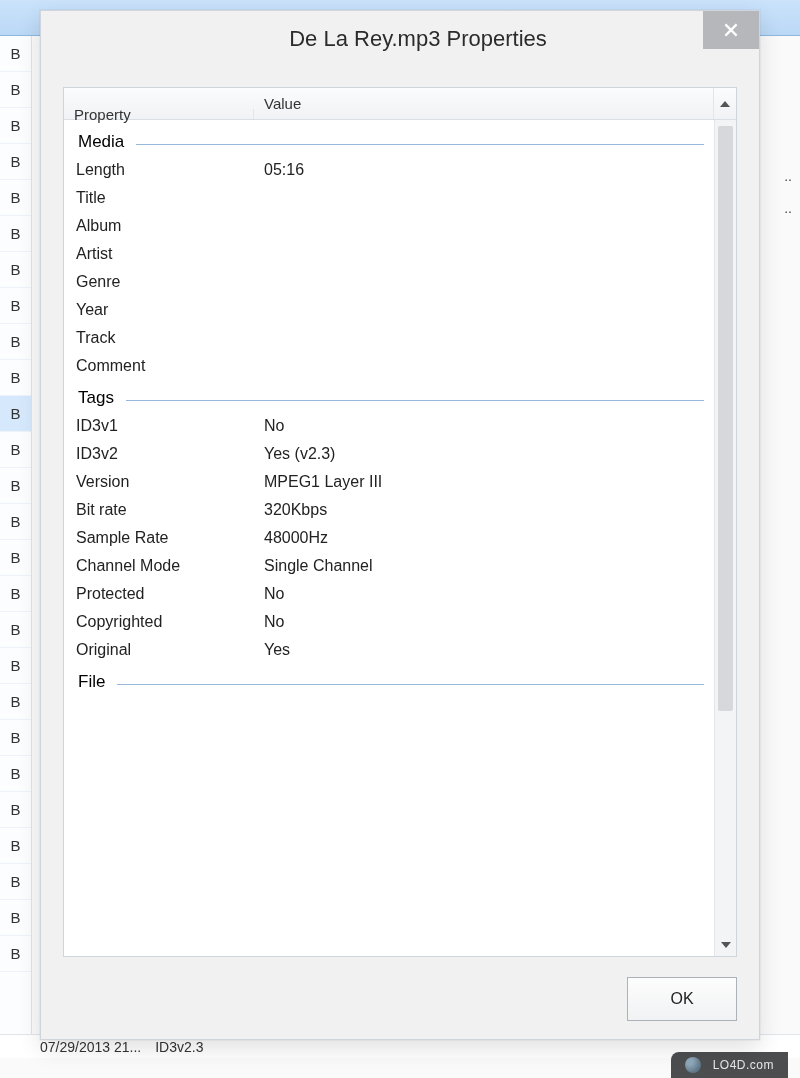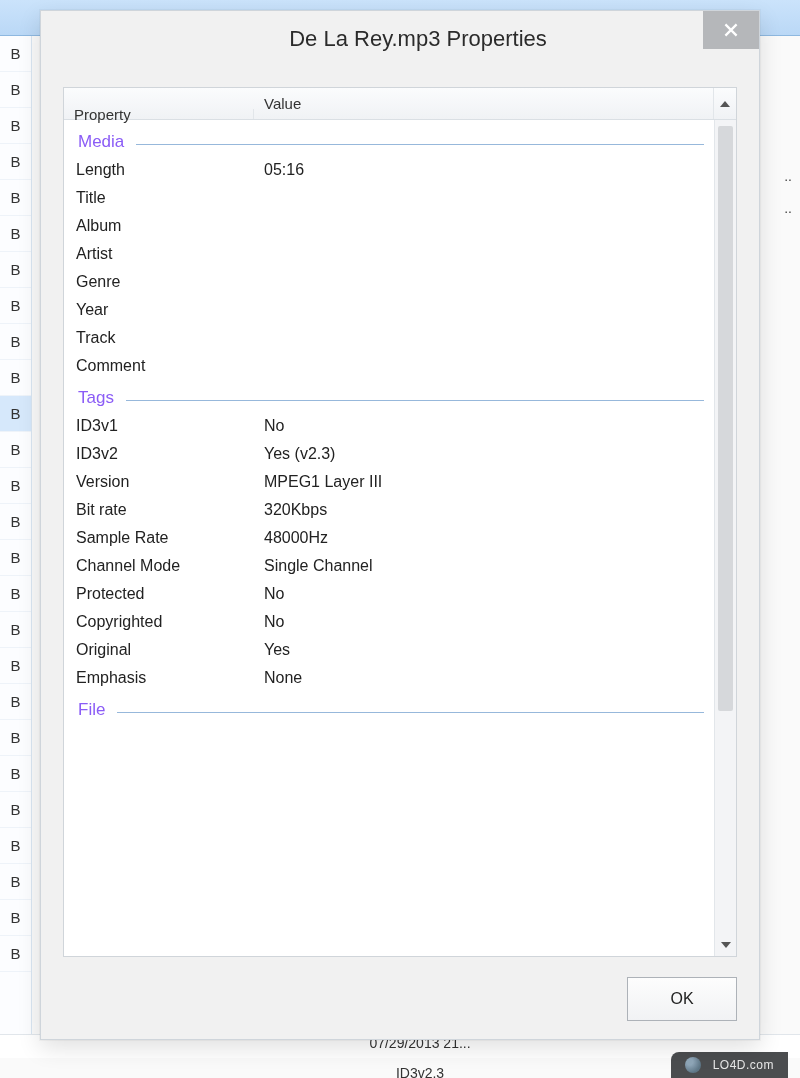--- a/index.html
+++ b/index.html
@@ -69,21 +69,20 @@
       bottom: 20px;
       height: 24px;
       background: #fff;
       font-size: 14px;
       color: #333;
       padding-left: 40px;
       display: flex;
       align-items: center;
       gap: 14px;
       border-top: 1px solid #e1e6eb;
-      flex-direction: column;
     }
     .watermark {
       position: absolute;
       right: 12px; bottom: 0;
       height: 26px;
       background: rgba(60,62,64,0.92);
       color: #e6e6e6;
       font-size: 12px;
       padding: 0 14px 0 42px;
       display: flex;
@@ -210,21 +209,21 @@
       display: flex;
       align-items: center;
       justify-content: center;
       cursor: pointer;
     }
     .scrollbar .btn.bot { position: absolute; bottom: 0; }
     .section-header {
       display: flex;
       align-items: center;
       padding: 8px 10px 4px 14px;
-      color: #8b5cf6;
+      color: #000000;
       font-size: 17px;
     }
     .section-header .line {
       flex: 1;
       height: 1px;
       background: #97b8db;
       margin-left: 12px;
       margin-top: 4px;
     }
     .kv-row {
@@ -387,24 +386,20 @@
             <div class="v">No</div>
           </div>
           <div class="kv-row">
             <div class="k">Copyrighted</div>
             <div class="v">No</div>
           </div>
           <div class="kv-row">
             <div class="k">Original</div>
             <div class="v">Yes</div>
           </div>
-          <div class="kv-row">
-            <div class="k">Emphasis</div>
-            <div class="v">None</div>
-          </div>
           <div class="section-header">
             <span>File</span>
             <span class="line"></span>
           </div>
         </div>
       <div class="scrollbar">
         <div class="thumb"></div>
         <div class="btn bot">
           <div class="scroll-arrow down"></div>
         </div>

